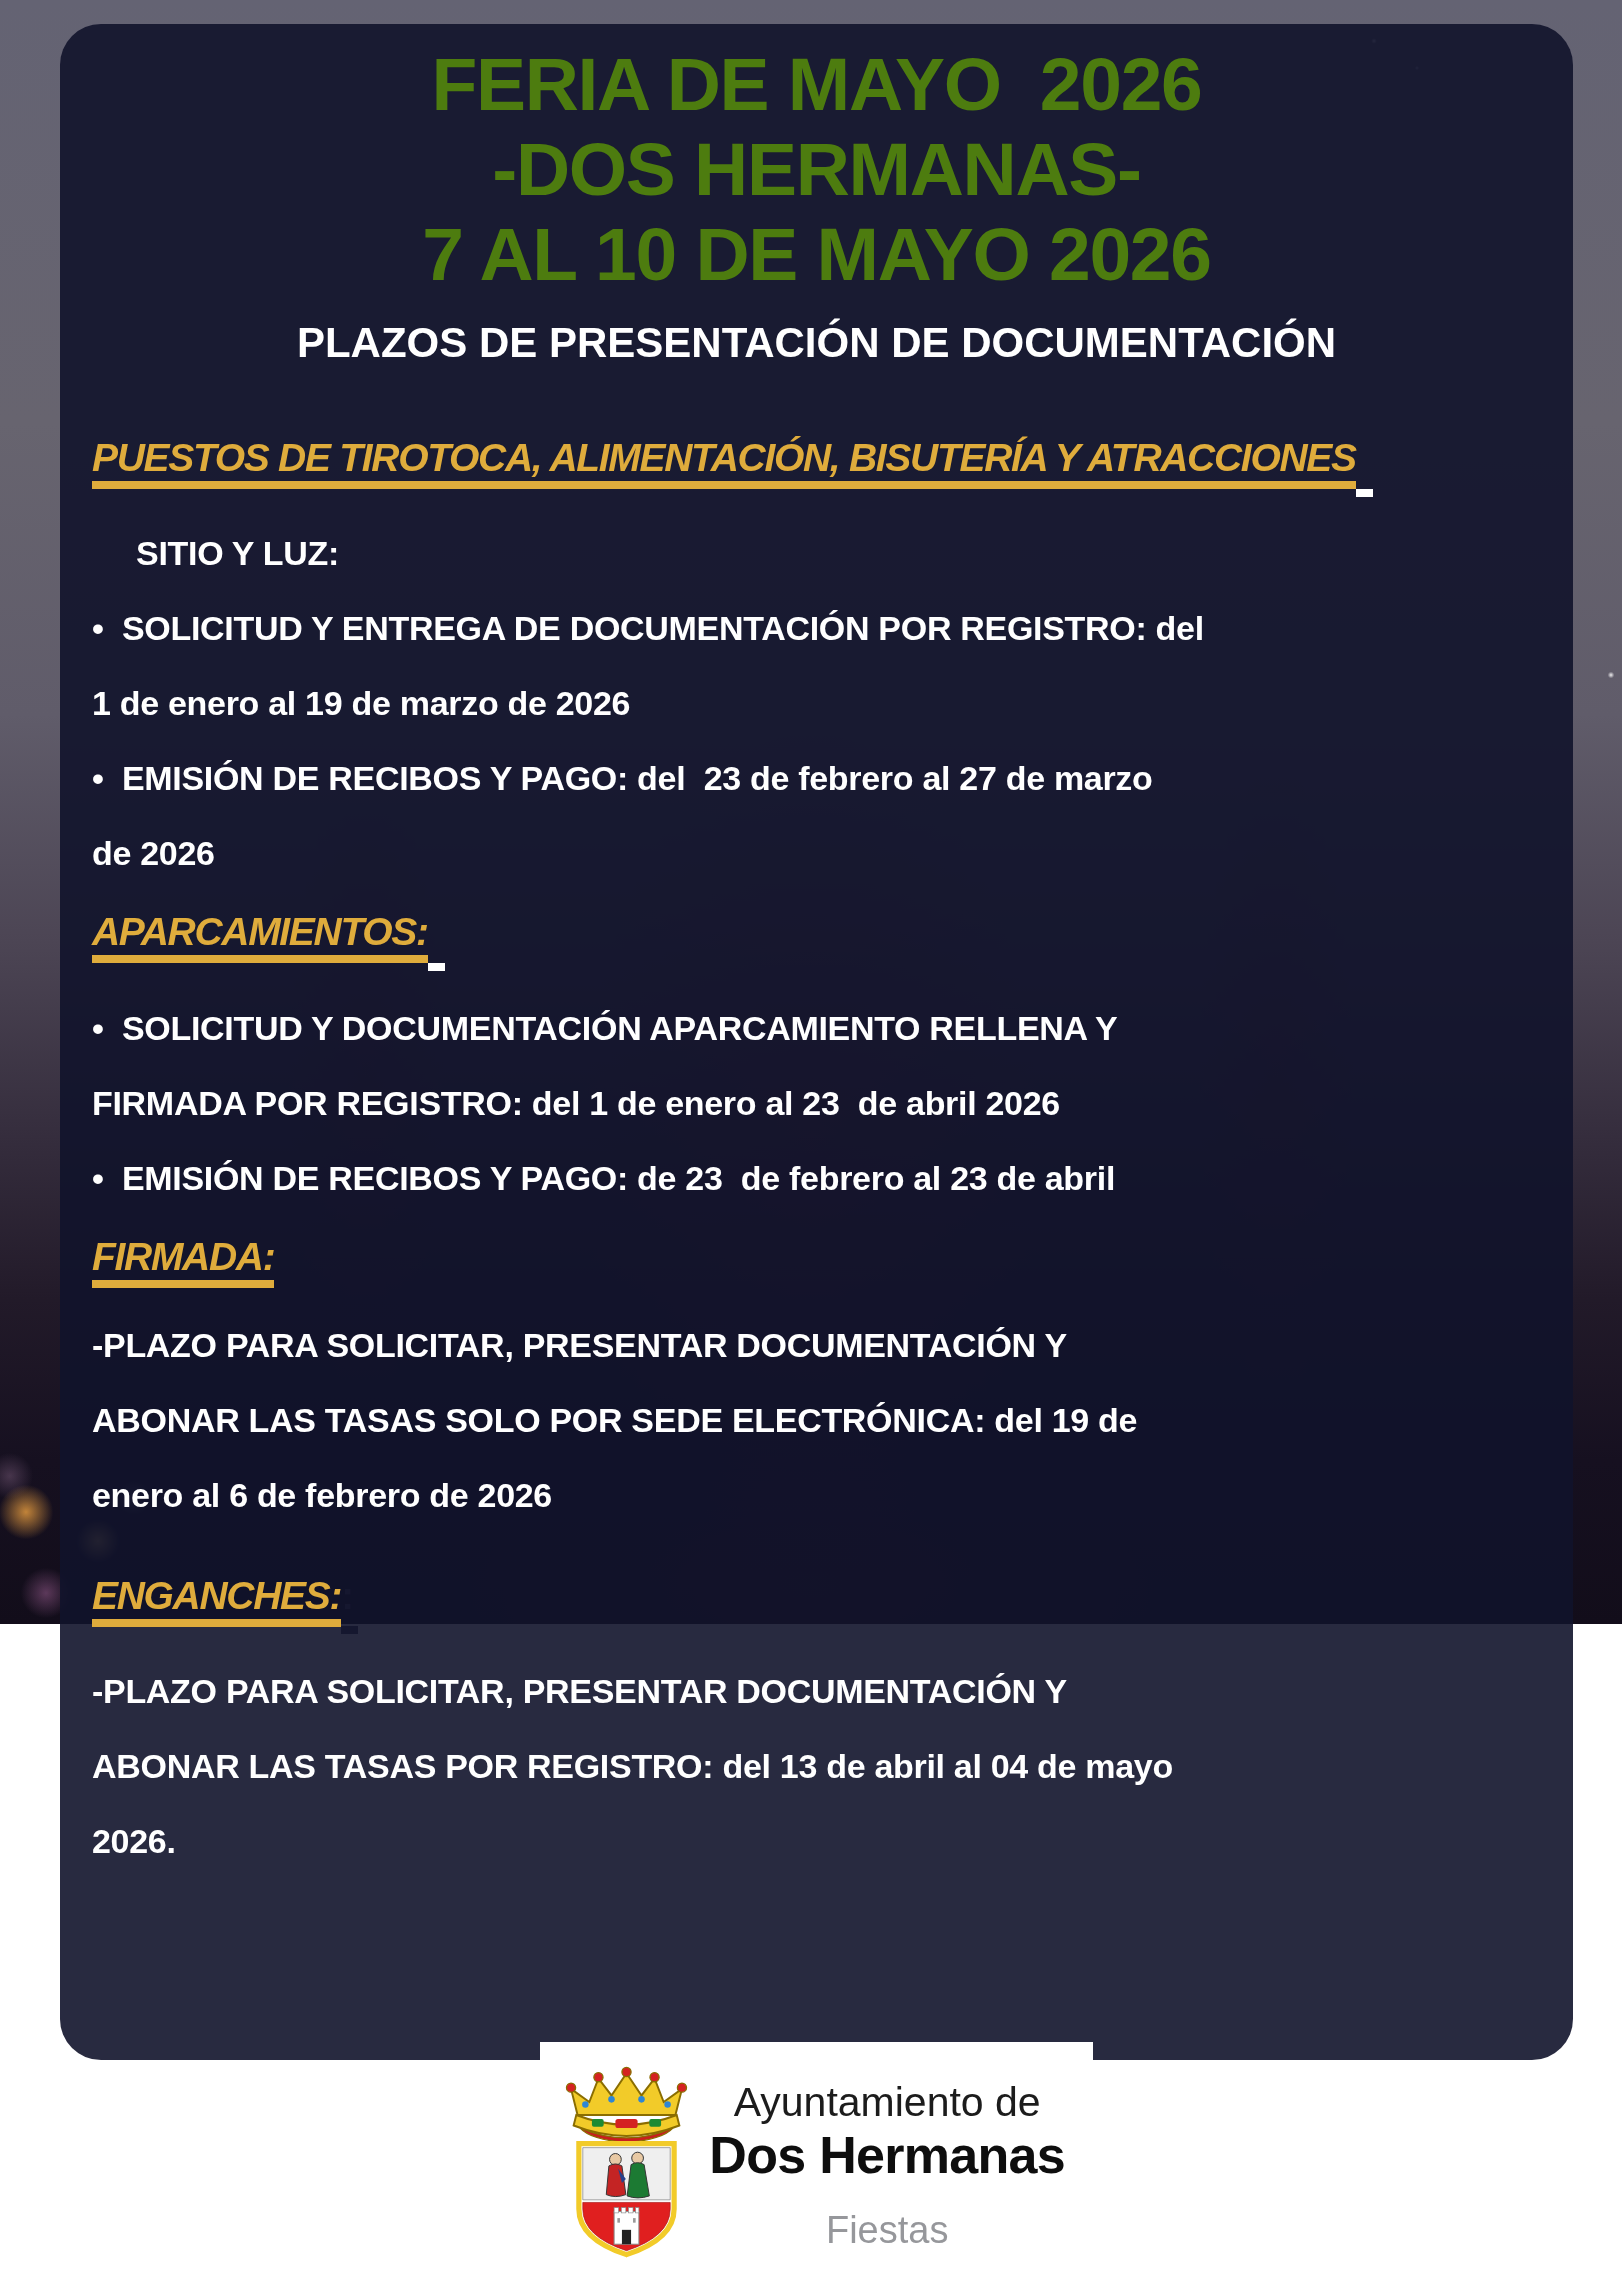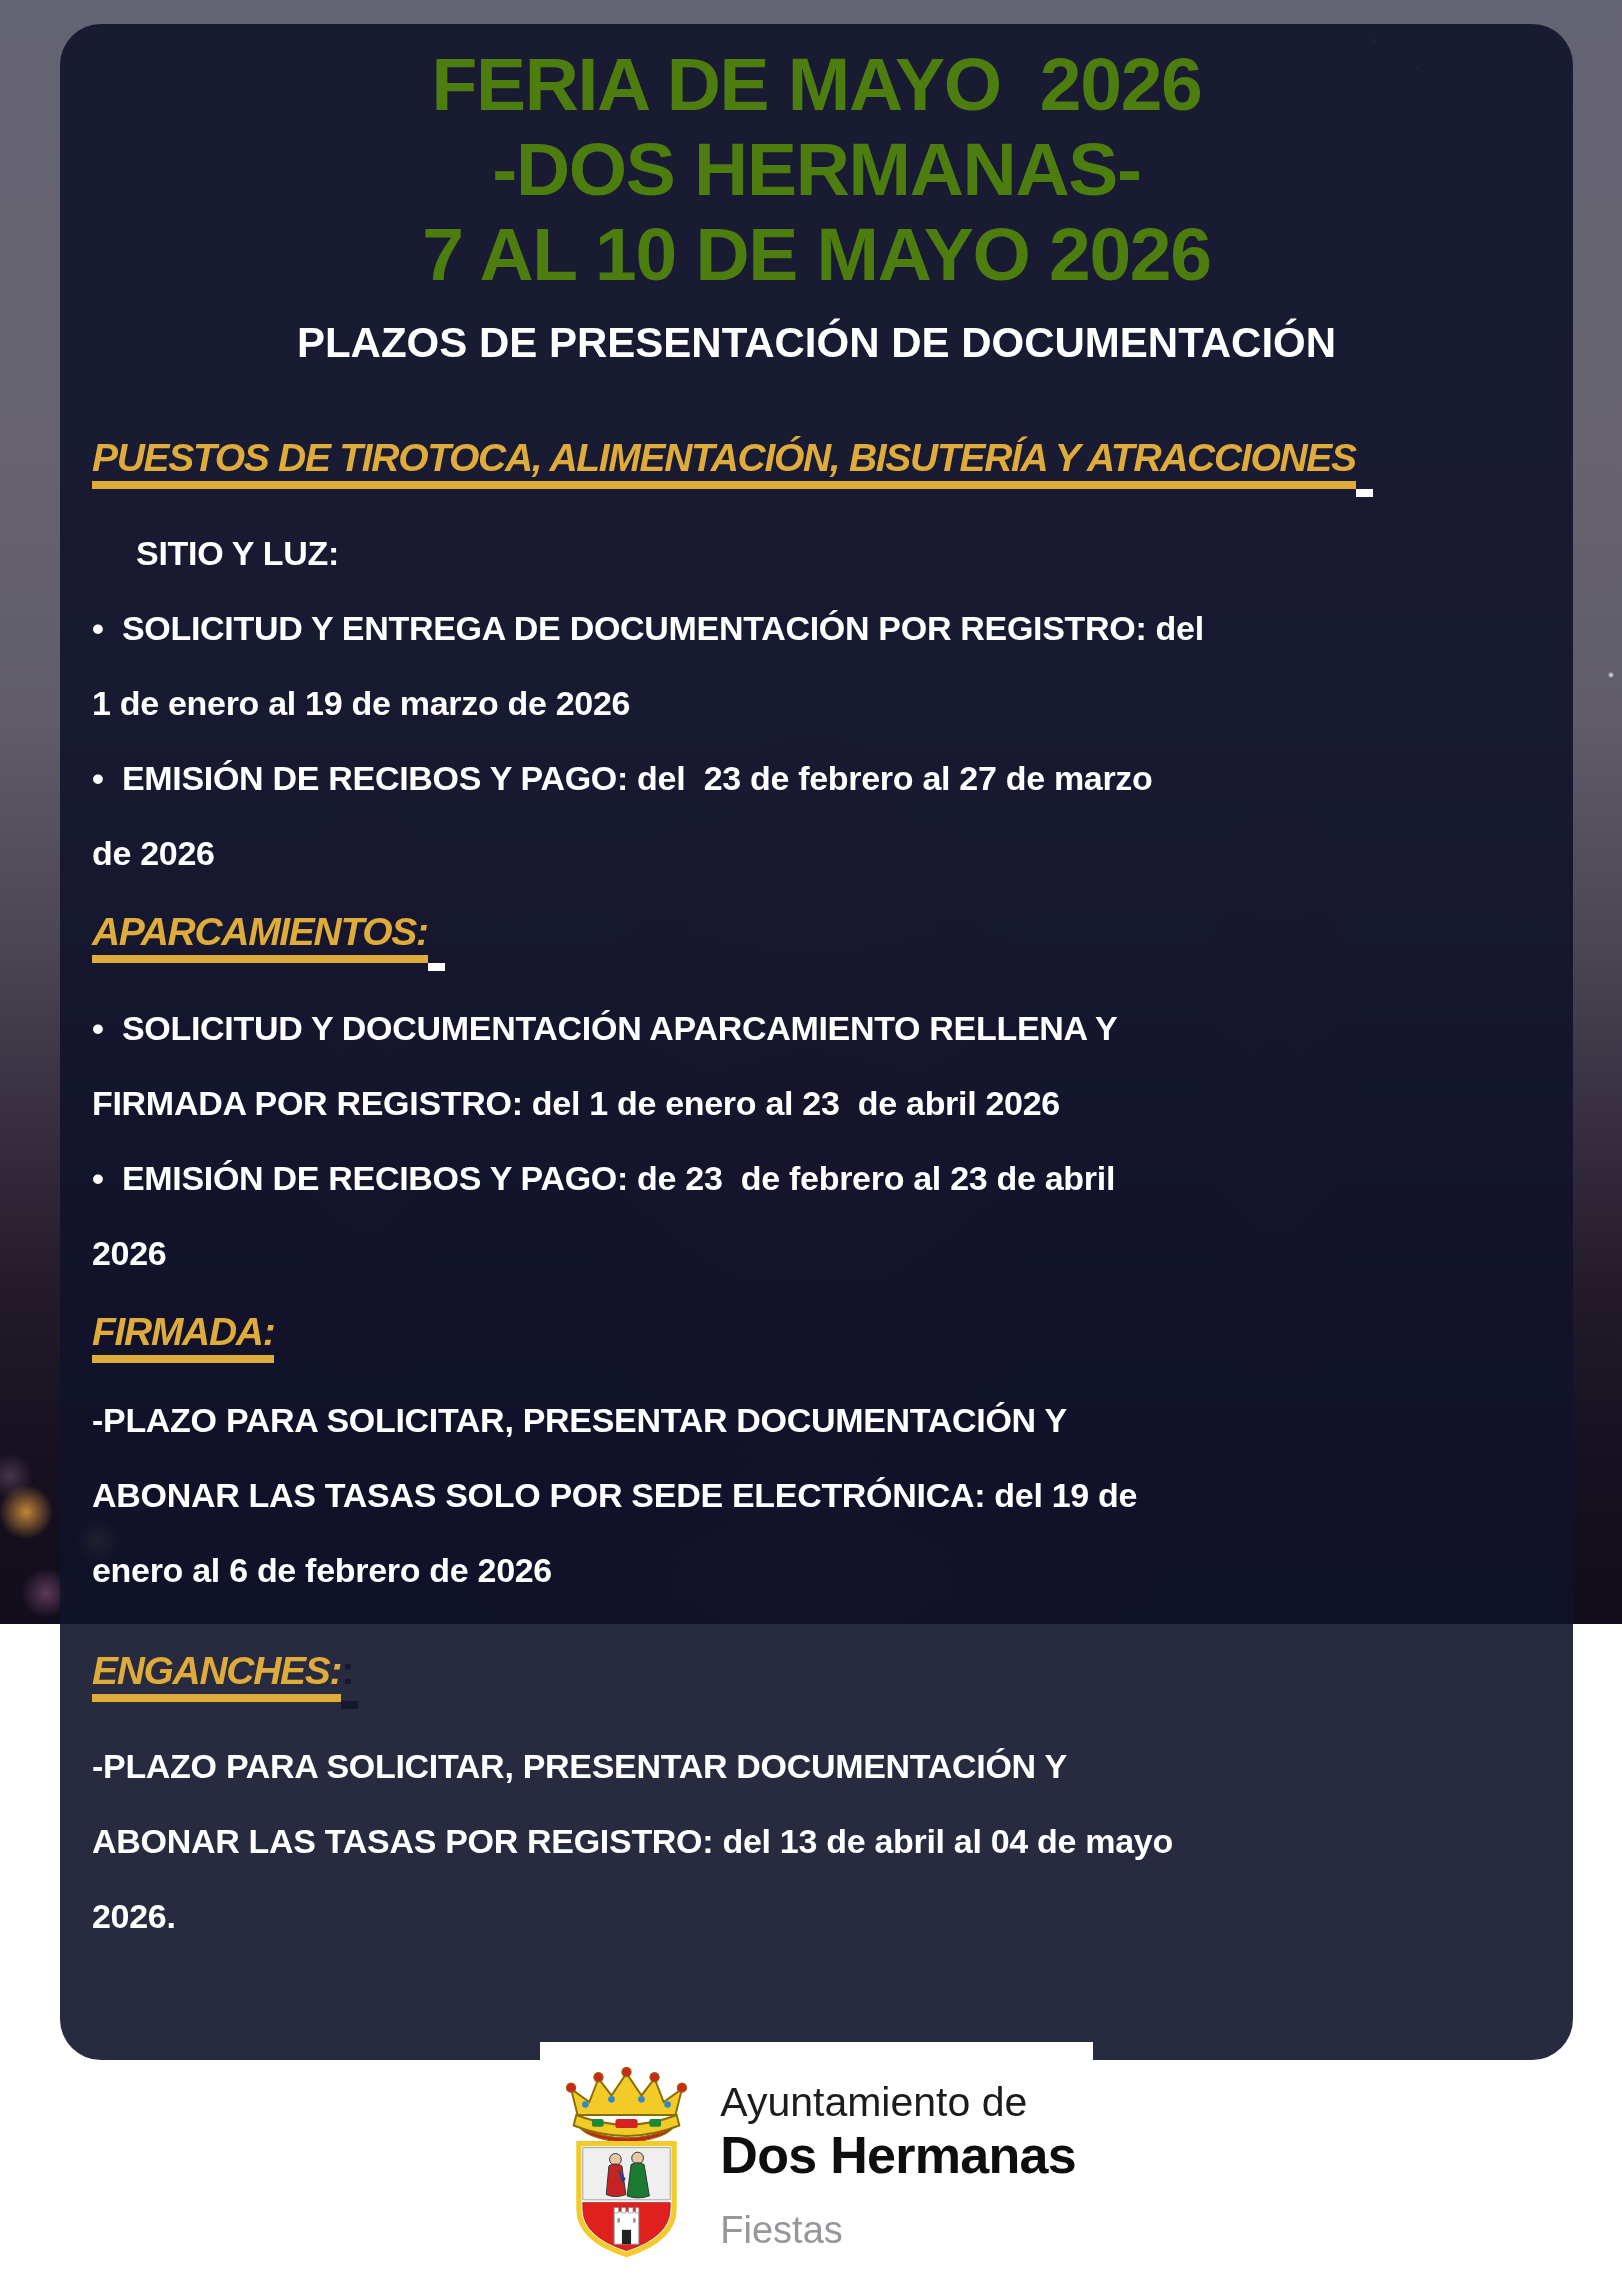--- a/index.html
+++ b/index.html
@@ -62,21 +62,21 @@
   }
   .line.indent{padding-left:44px;}
   
   .footer{
     position:absolute;left:540px;top:2042px;width:553px;height:254px;
     background:#ffffff;
     display:flex;align-items:flex-start;
     padding:22px 0 0 18.3px;box-sizing:border-box;
   }
   .crest{flex:0 0 auto;}
-  .org{margin-left:25px;padding-top:14.4px;color:#1c1c1c;}
+  .org{margin-left:14px;padding-top:14.4px;color:#1c1c1c;text-align:center;}
   .org-line1{font-size:41px;line-height:48px;color:#1c1c1c;}
   .org-line2{font-size:52px;line-height:58px;font-weight:bold;color:#0e0e0e;letter-spacing:-0.7px;}
   .dept{font-size:38px;line-height:42px;color:#96979b;margin-top:25px;}
 </style>
 </head>
 <body>
 
 <div class="page">
 
   <div class="photo"></div>
@@ -94,21 +94,20 @@
       <div class="heading"><span class="h-text">PUESTOS DE TIROTOCA, ALIMENTACIÓN, BISUTERÍA Y ATRACCIONES</span><span class="h-suffix tip-white"> </span></div>
       <div class="line indent">SITIO Y LUZ:</div>
       <div class="line">•  SOLICITUD Y ENTREGA DE DOCUMENTACIÓN POR REGISTRO: del</div>
       <div class="line">1 de enero al 19 de marzo de 2026</div>
       <div class="line">•  EMISIÓN DE RECIBOS Y PAGO: del  23 de febrero al 27 de marzo</div>
       <div class="line">de 2026</div>
       <div class="heading"><span class="h-text">APARCAMIENTOS:</span><span class="h-suffix tip-white"> </span></div>
       <div class="line">•  SOLICITUD Y DOCUMENTACIÓN APARCAMIENTO RELLENA Y</div>
       <div class="line">FIRMADA POR REGISTRO: del 1 de enero al 23  de abril 2026</div>
       <div class="line">•  EMISIÓN DE RECIBOS Y PAGO: de 23  de febrero al 23 de abril</div>
-      <div class="line">2026</div>
       <div class="heading"><span class="h-text">FIRMADA:</span></div>
       <div class="line">-PLAZO PARA SOLICITAR, PRESENTAR DOCUMENTACIÓN Y</div>
       <div class="line">ABONAR LAS TASAS SOLO POR SEDE ELECTRÓNICA: del 19 de</div>
       <div class="line">enero al 6 de febrero de 2026</div>
       <div class="heading gap-before"><span class="h-text">ENGANCHES:</span><span class="h-suffix tip-dark">:</span></div>
       <div class="line">-PLAZO PARA SOLICITAR, PRESENTAR DOCUMENTACIÓN Y</div>
       <div class="line">ABONAR LAS TASAS POR REGISTRO: del 13 de abril al 04 de mayo</div>
       <div class="line">2026.</div>
     </div>
 

